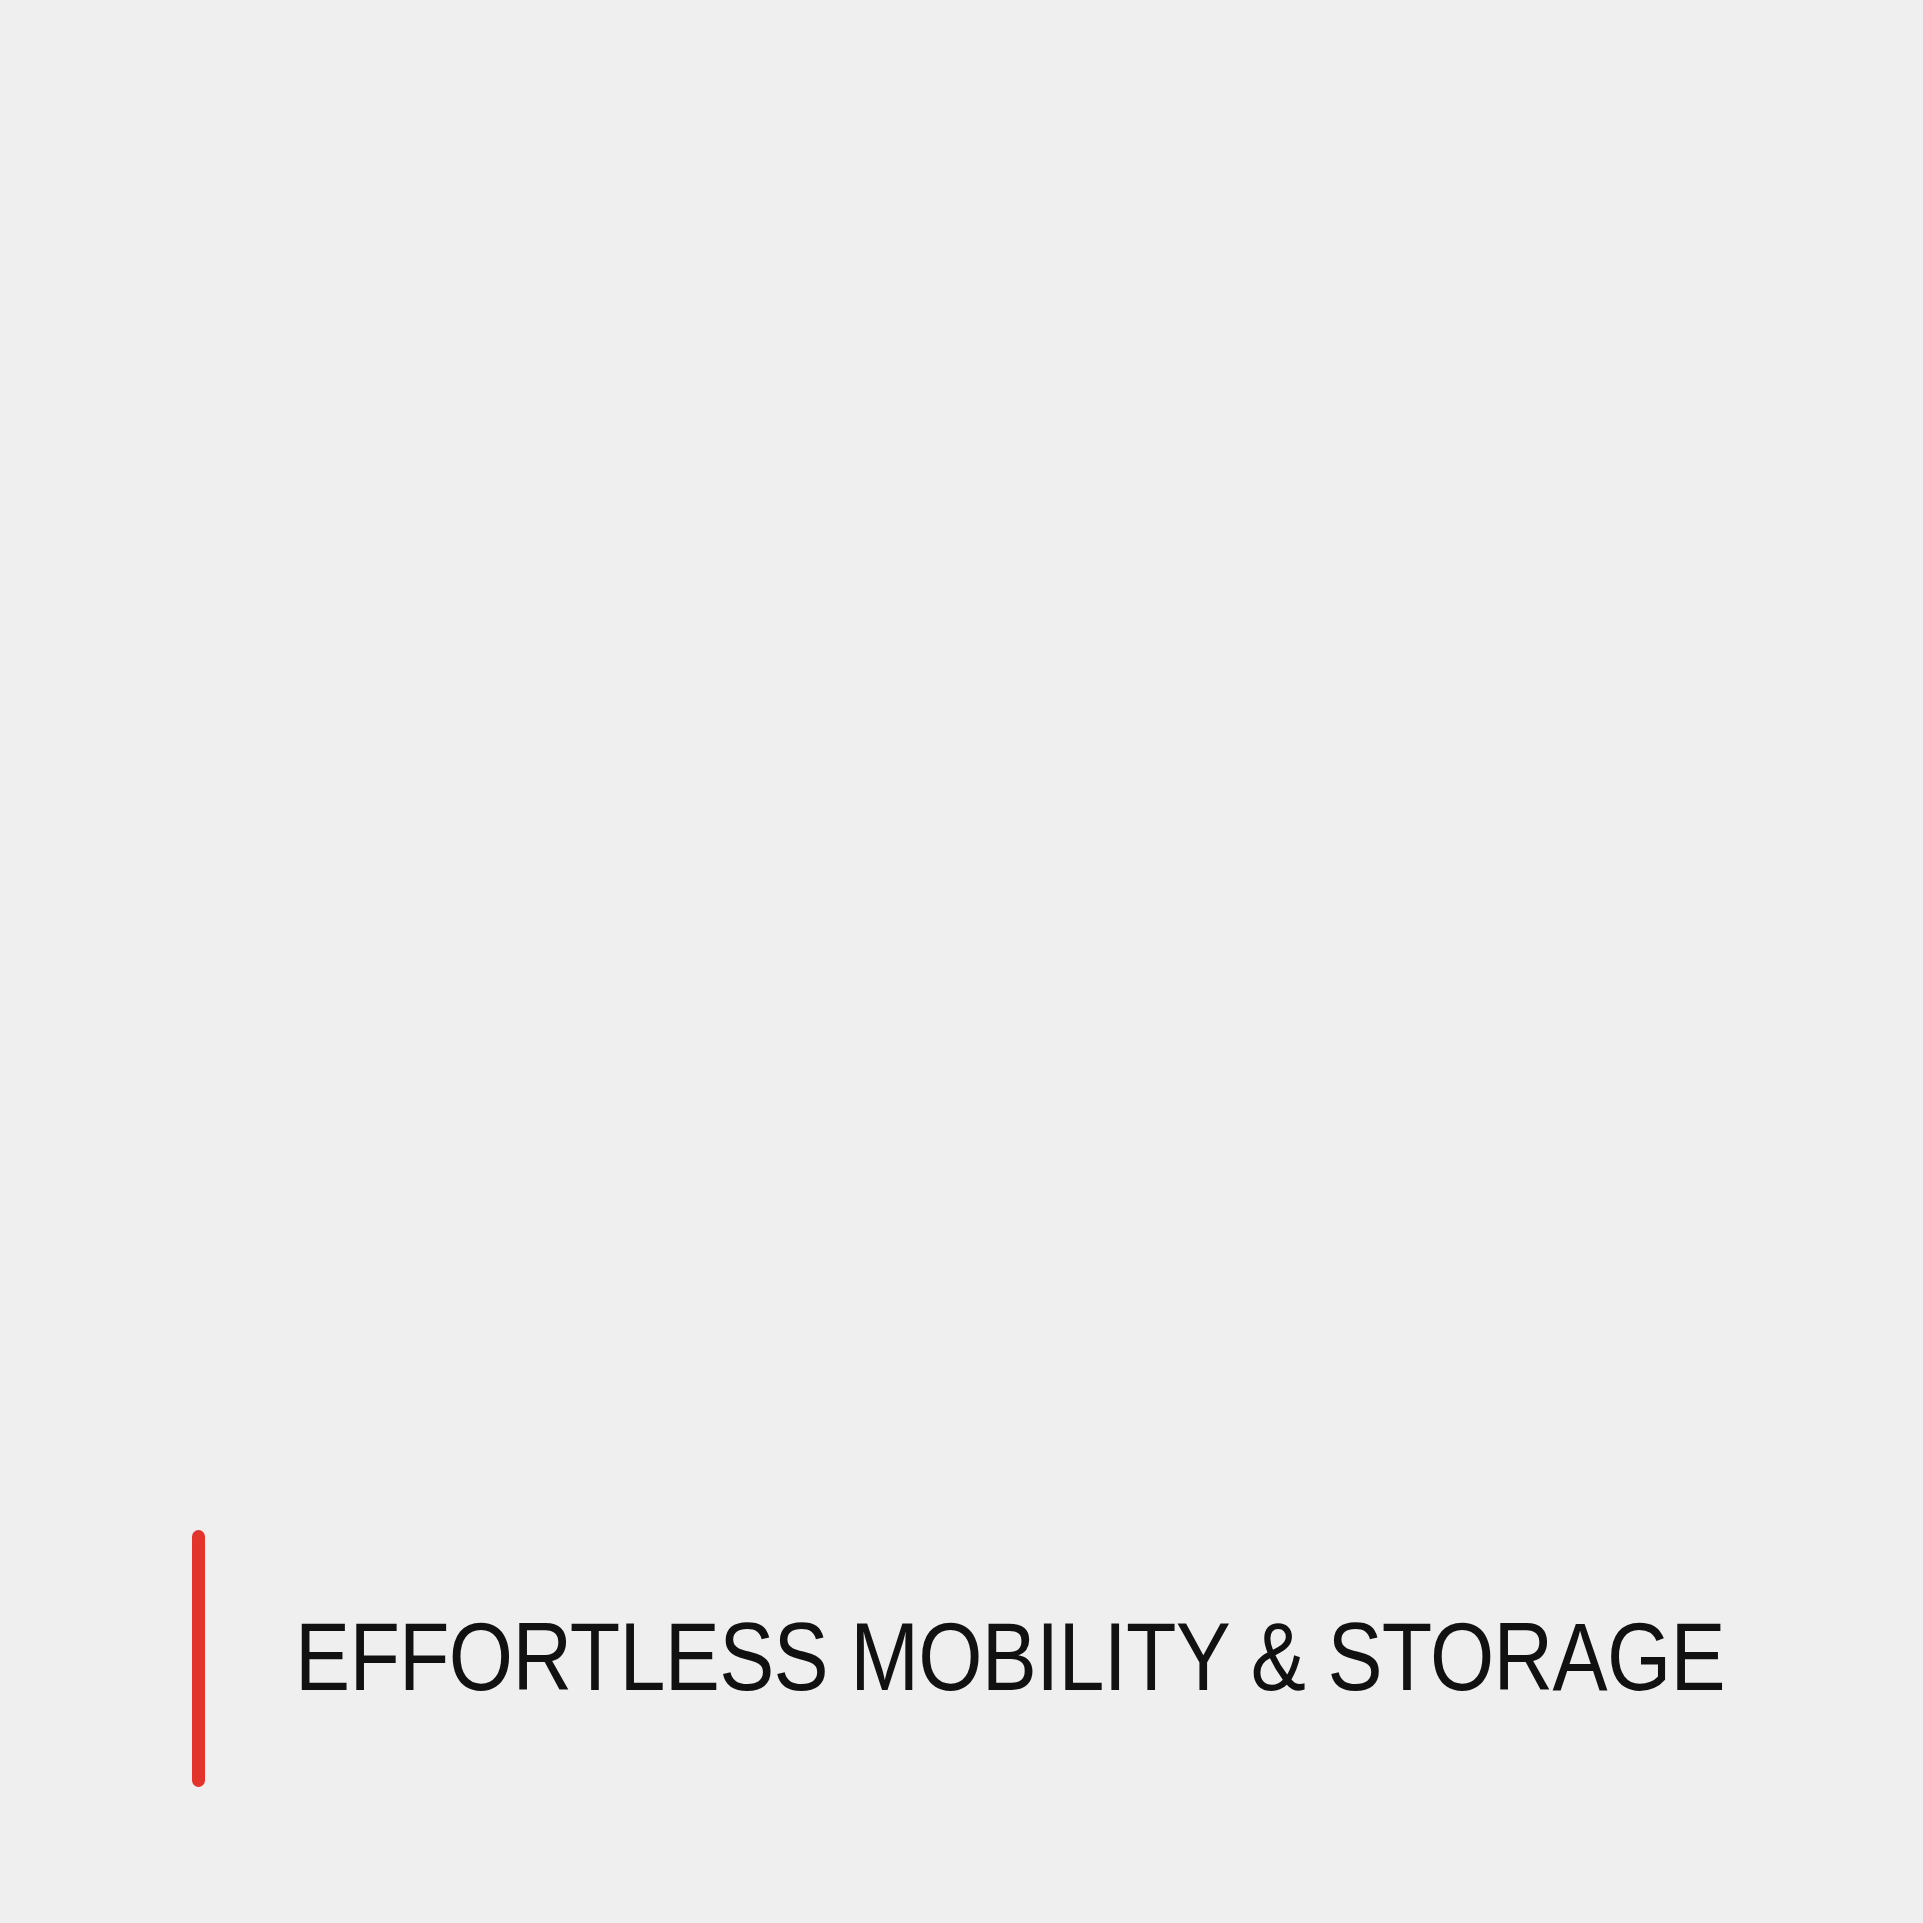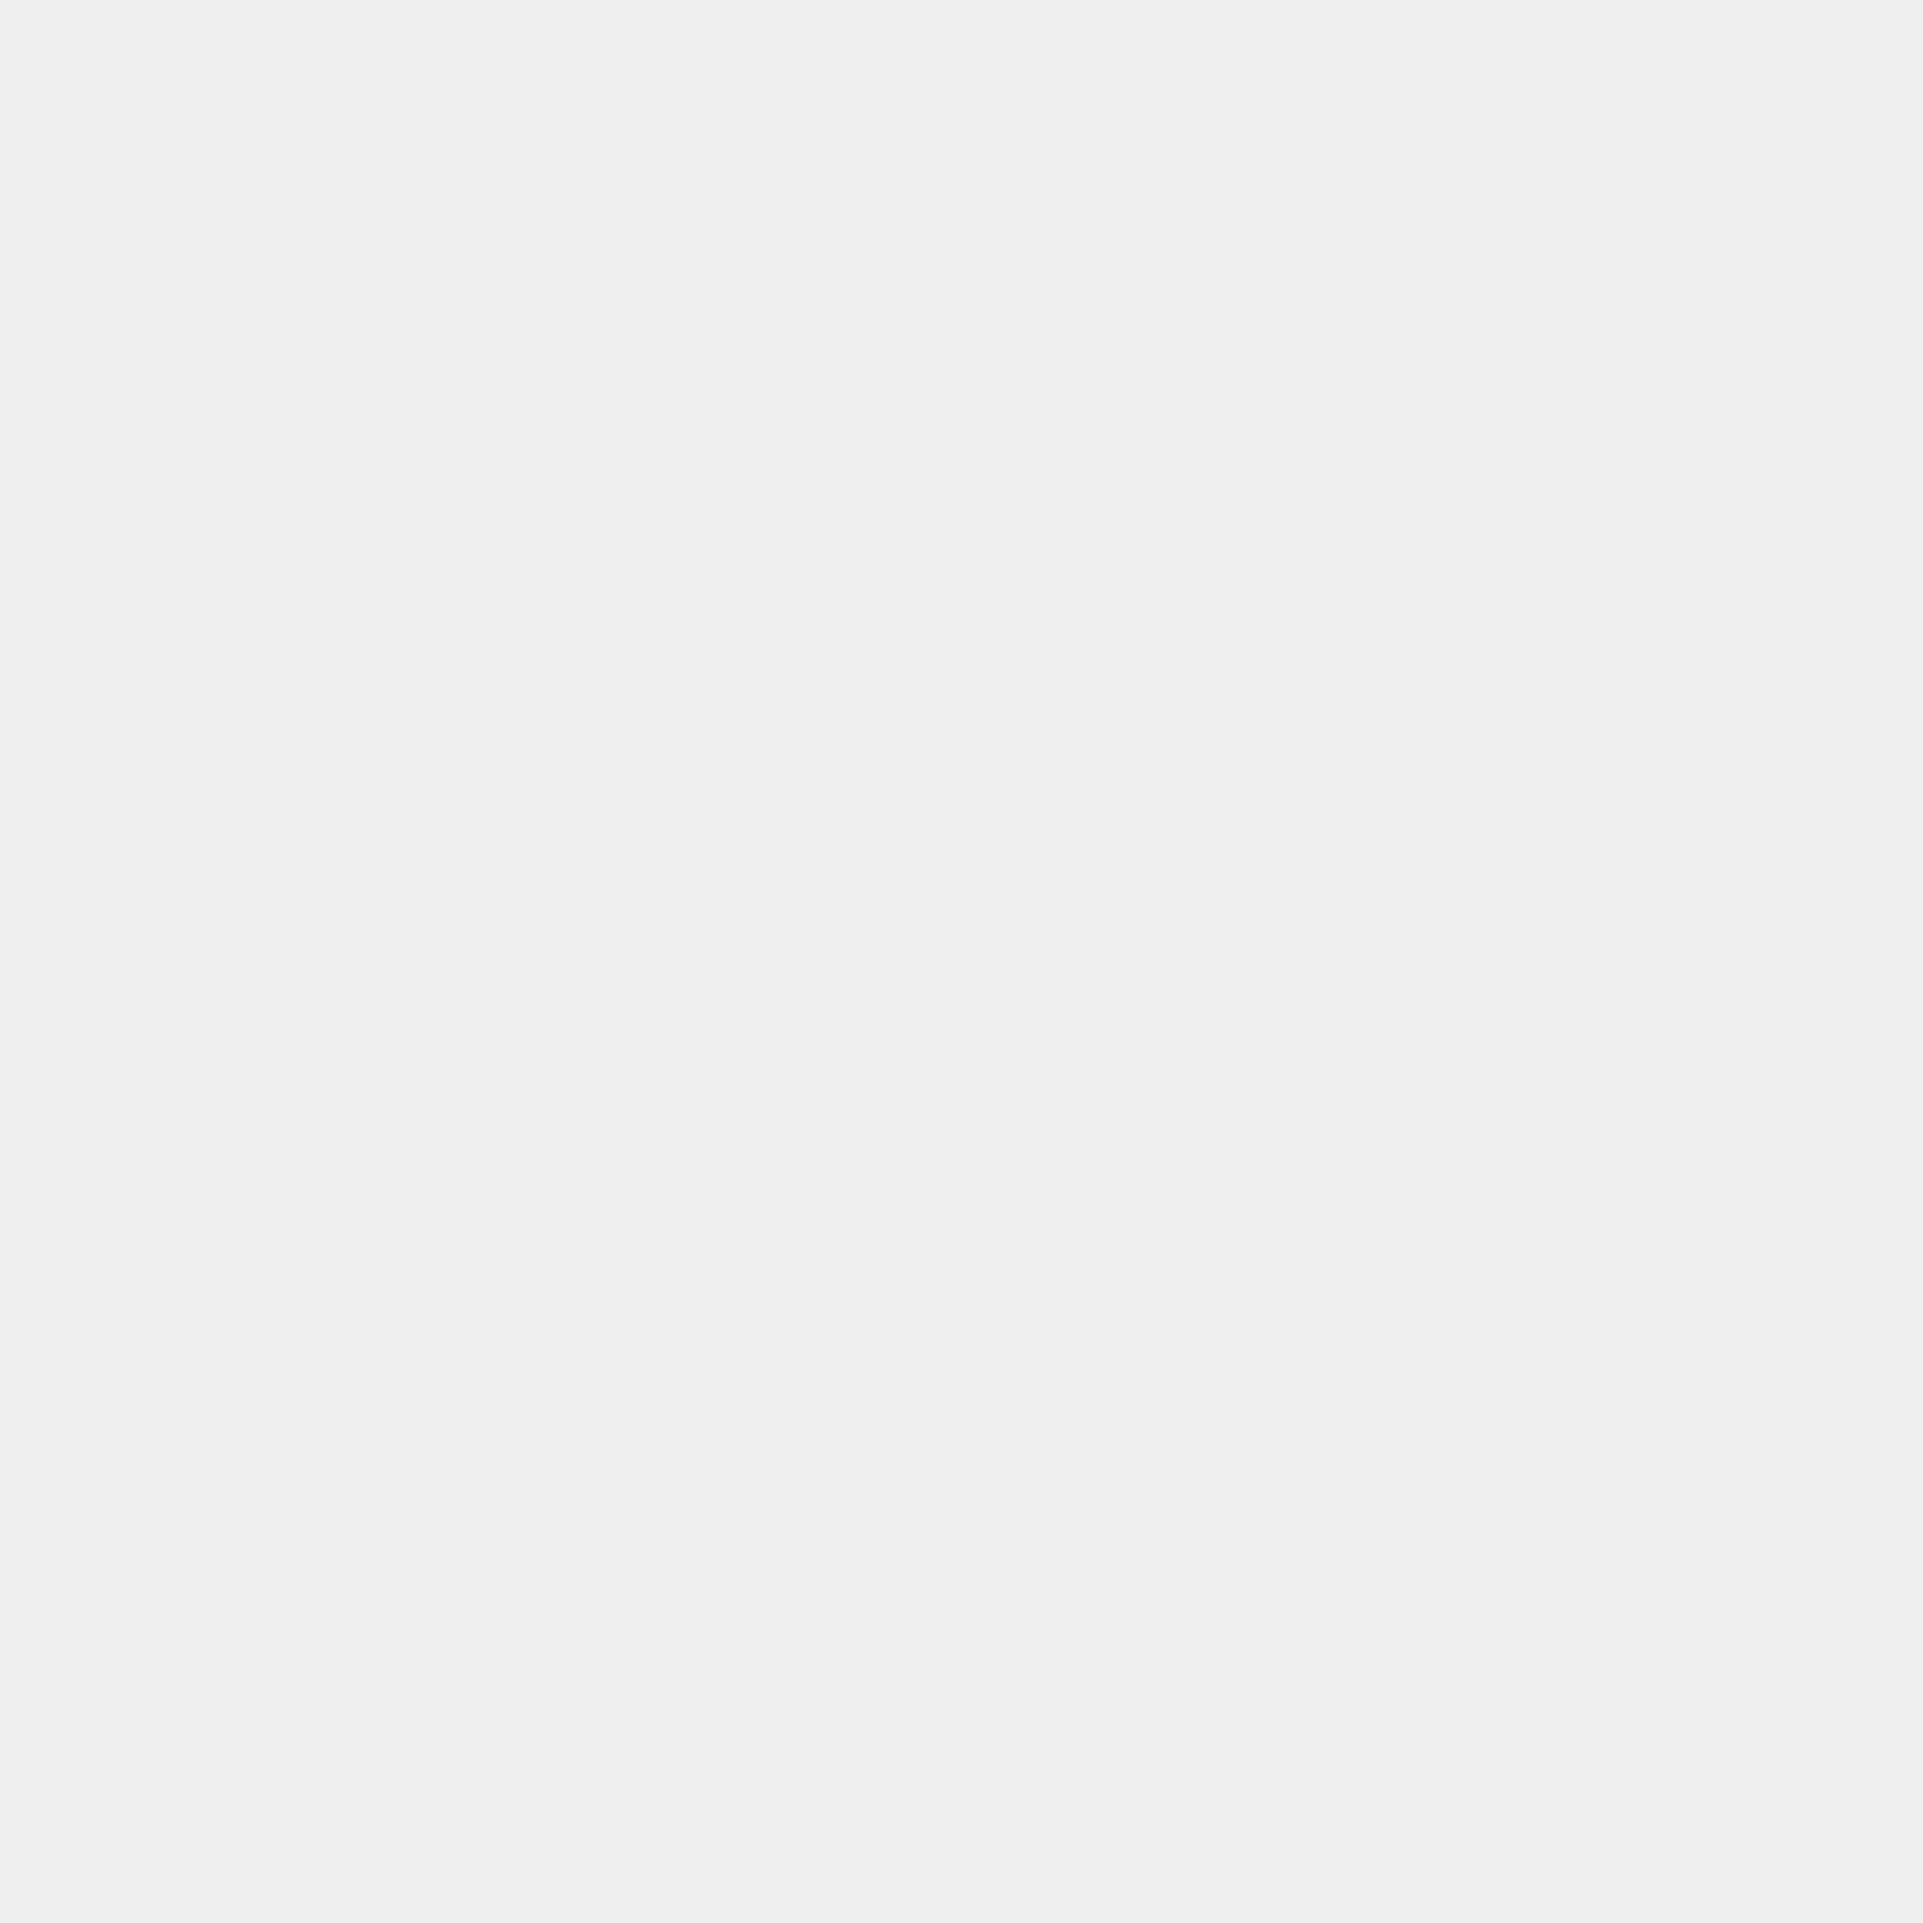--- a/index.html
+++ b/index.html
@@ -364,15 +364,19 @@
                       background:linear-gradient(90deg,#caa470,#b08a54);
                       border-radius:0 18px 3px 10.5px;transform:rotate(8deg)"></div>
           <div style="position:absolute;left:1253px;top:1163px;width:83px;height:9px;
                       background:#1f9d55;border-radius:6px;transform:rotate(6deg);opacity:.85"></div>
         </div>
 
       </div>
     </div>
   </div>
 
+  <div class="caption-row">
+    <div class="accent-bar" style="background:#E3342C"></div>
+    <div class="caption-text" style="color: rgb(17, 17, 17);">EFFORTLESS MOBILITY &amp; STORAGE</div>
+  </div>
 
 </div>
 
 
 </body></html>

